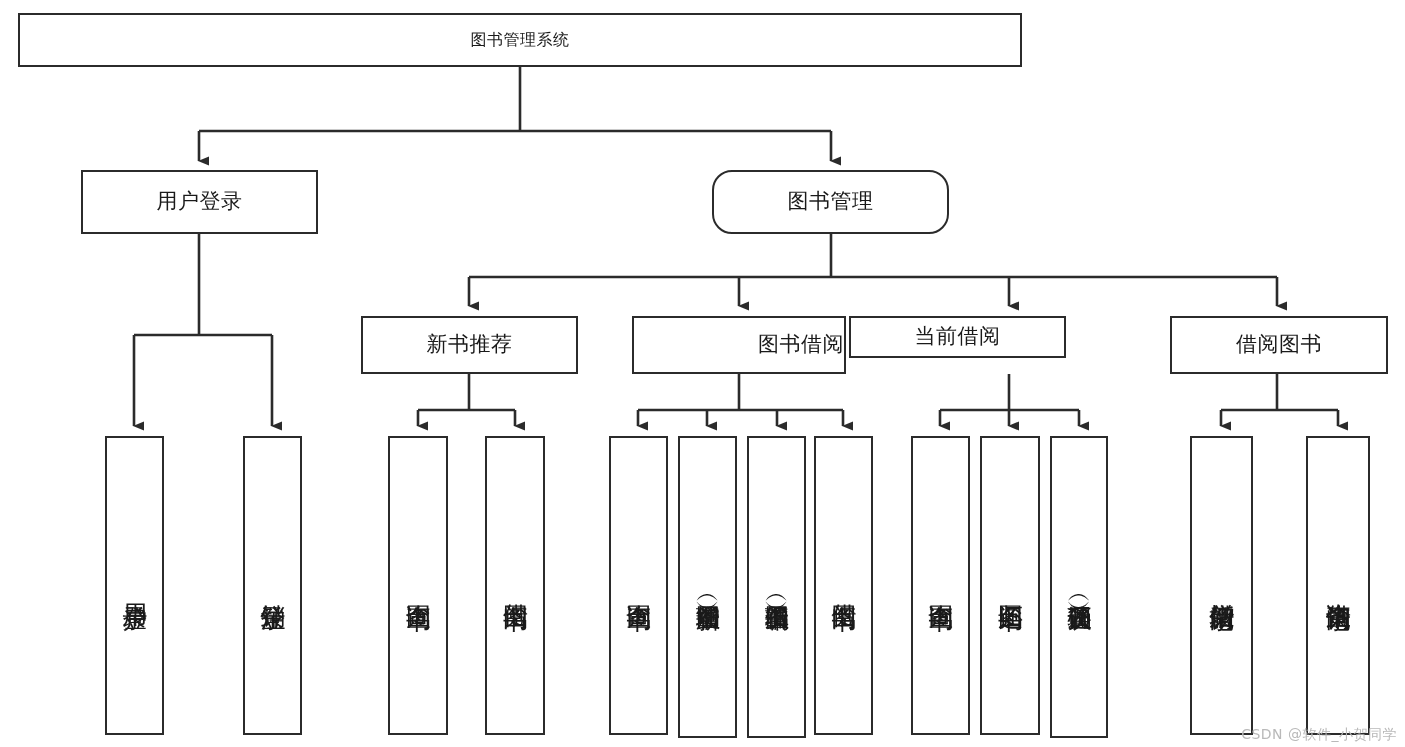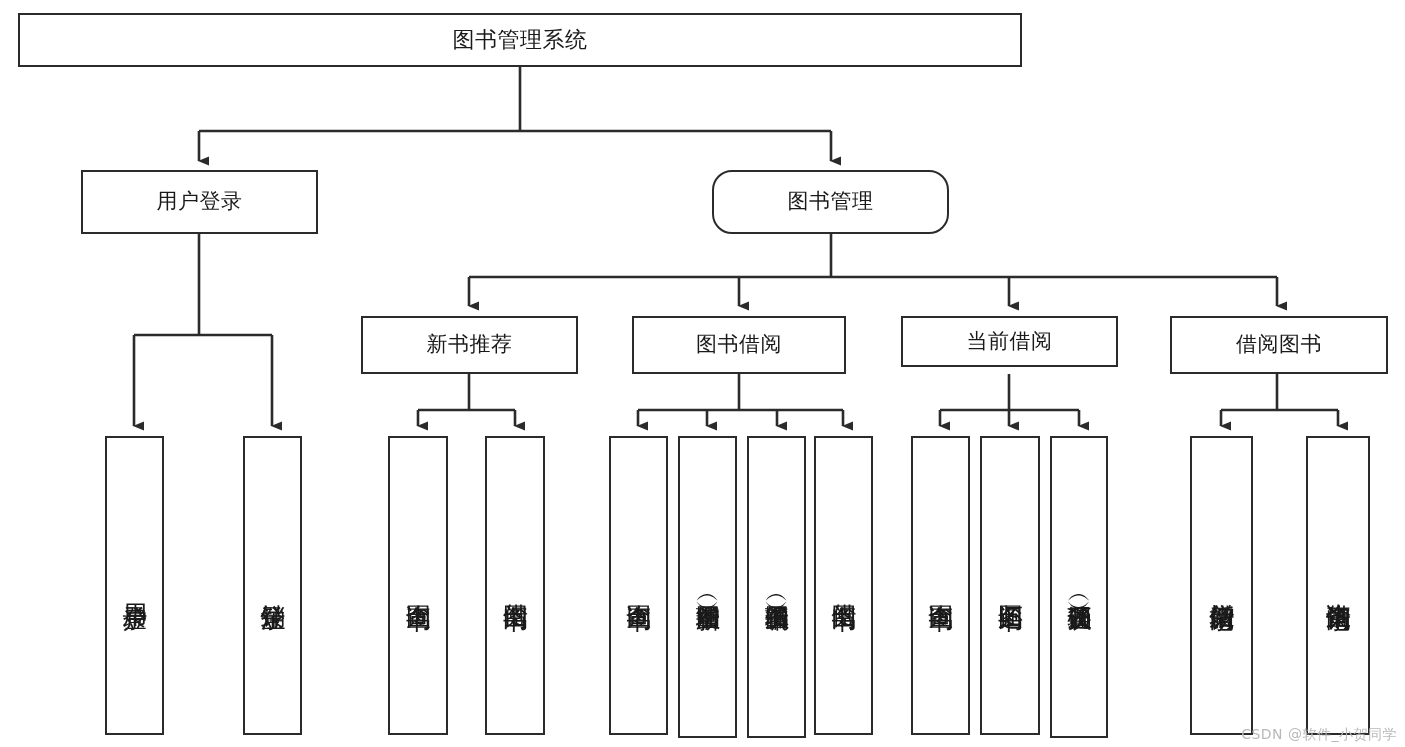--- a/index.html
+++ b/index.html
@@ -35,21 +35,21 @@
     justify-content: center;
     text-align: center;
     z-index: 2;
   }
   .node.h {
     font-size: 21px;
     line-height: 1.2;
     letter-spacing: 0.5px;
   }
   .node.root {
-    font-size: 22px;
+    font-size: 16px;
     align-items: center;
   }
   .node.v {
     writing-mode: vertical-rl;
     text-orientation: upright;
     font-size: 25px;
     line-height: 1.12;
     letter-spacing: 1px;
     padding: 4px 0;
   }
@@ -133,24 +133,24 @@
   <div class="node h" style="left:81px; top:170px; width:237px; height:64px;">
     <span>用户登录</span>
   </div>
   <div class="node h" style="left:712px; top:170px; width:237px; height:64px;border-radius:20px;">
     <span>图书管理</span>
   </div>
 
   <div class="node h" style="left:361px; top:316px; width:217px; height:58px;">
     <span>新书推荐</span>
   </div>
-  <div class="node h" style="left:632px; top:316px; width:214px; height:58px;">
+  <div class="node h" style="left:632px; top:316px; width:214px; height:58px;justify-content:flex-end;">
     <span>图书借阅</span>
   </div>
-  <div class="node h" style="left:901px; top:316px; width:217px; height:51px;">
+  <div class="node h" style="left:849px; top:316px; width:217px; height:42px;">
     <span>当前借阅</span>
   </div>
   <div class="node h" style="left:1170px; top:316px; width:218px; height:58px;">
     <span>借阅图书</span>
   </div>
 
   <div class="node v" style="left:105px; top:436px; width:59px; height:299px;">
     <span>用户登录</span>
   </div>
   <div class="node v" style="left:243px; top:436px; width:59px; height:299px;">

